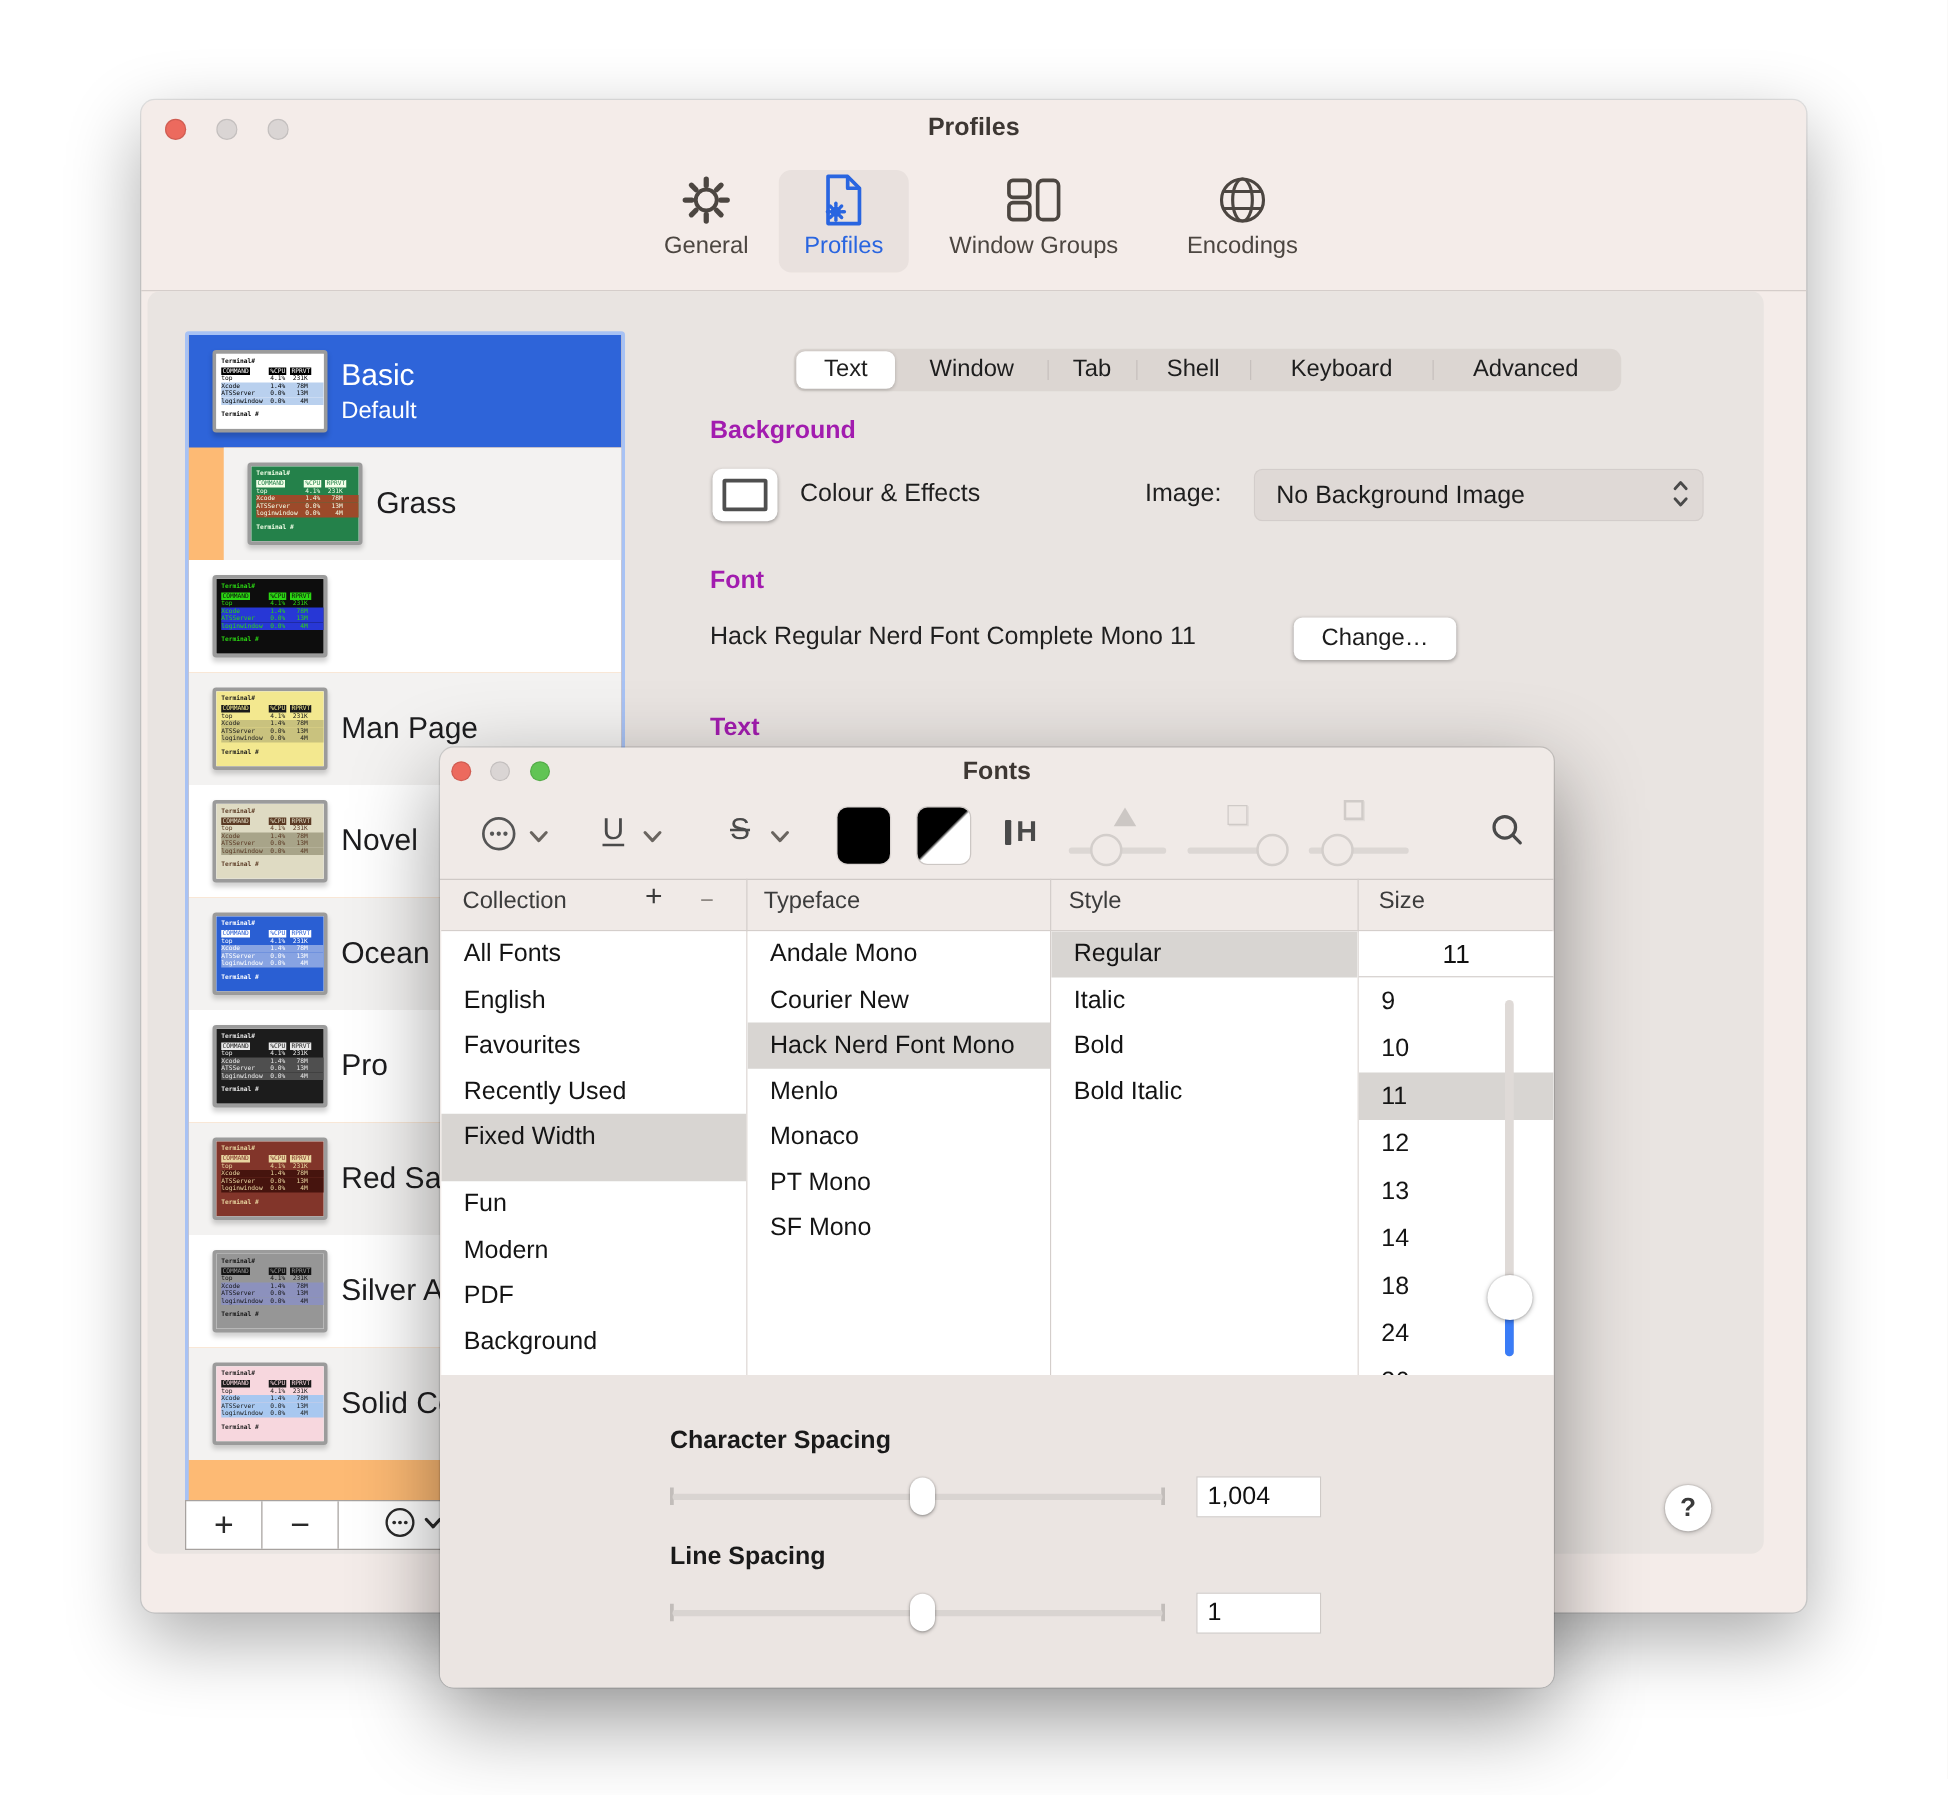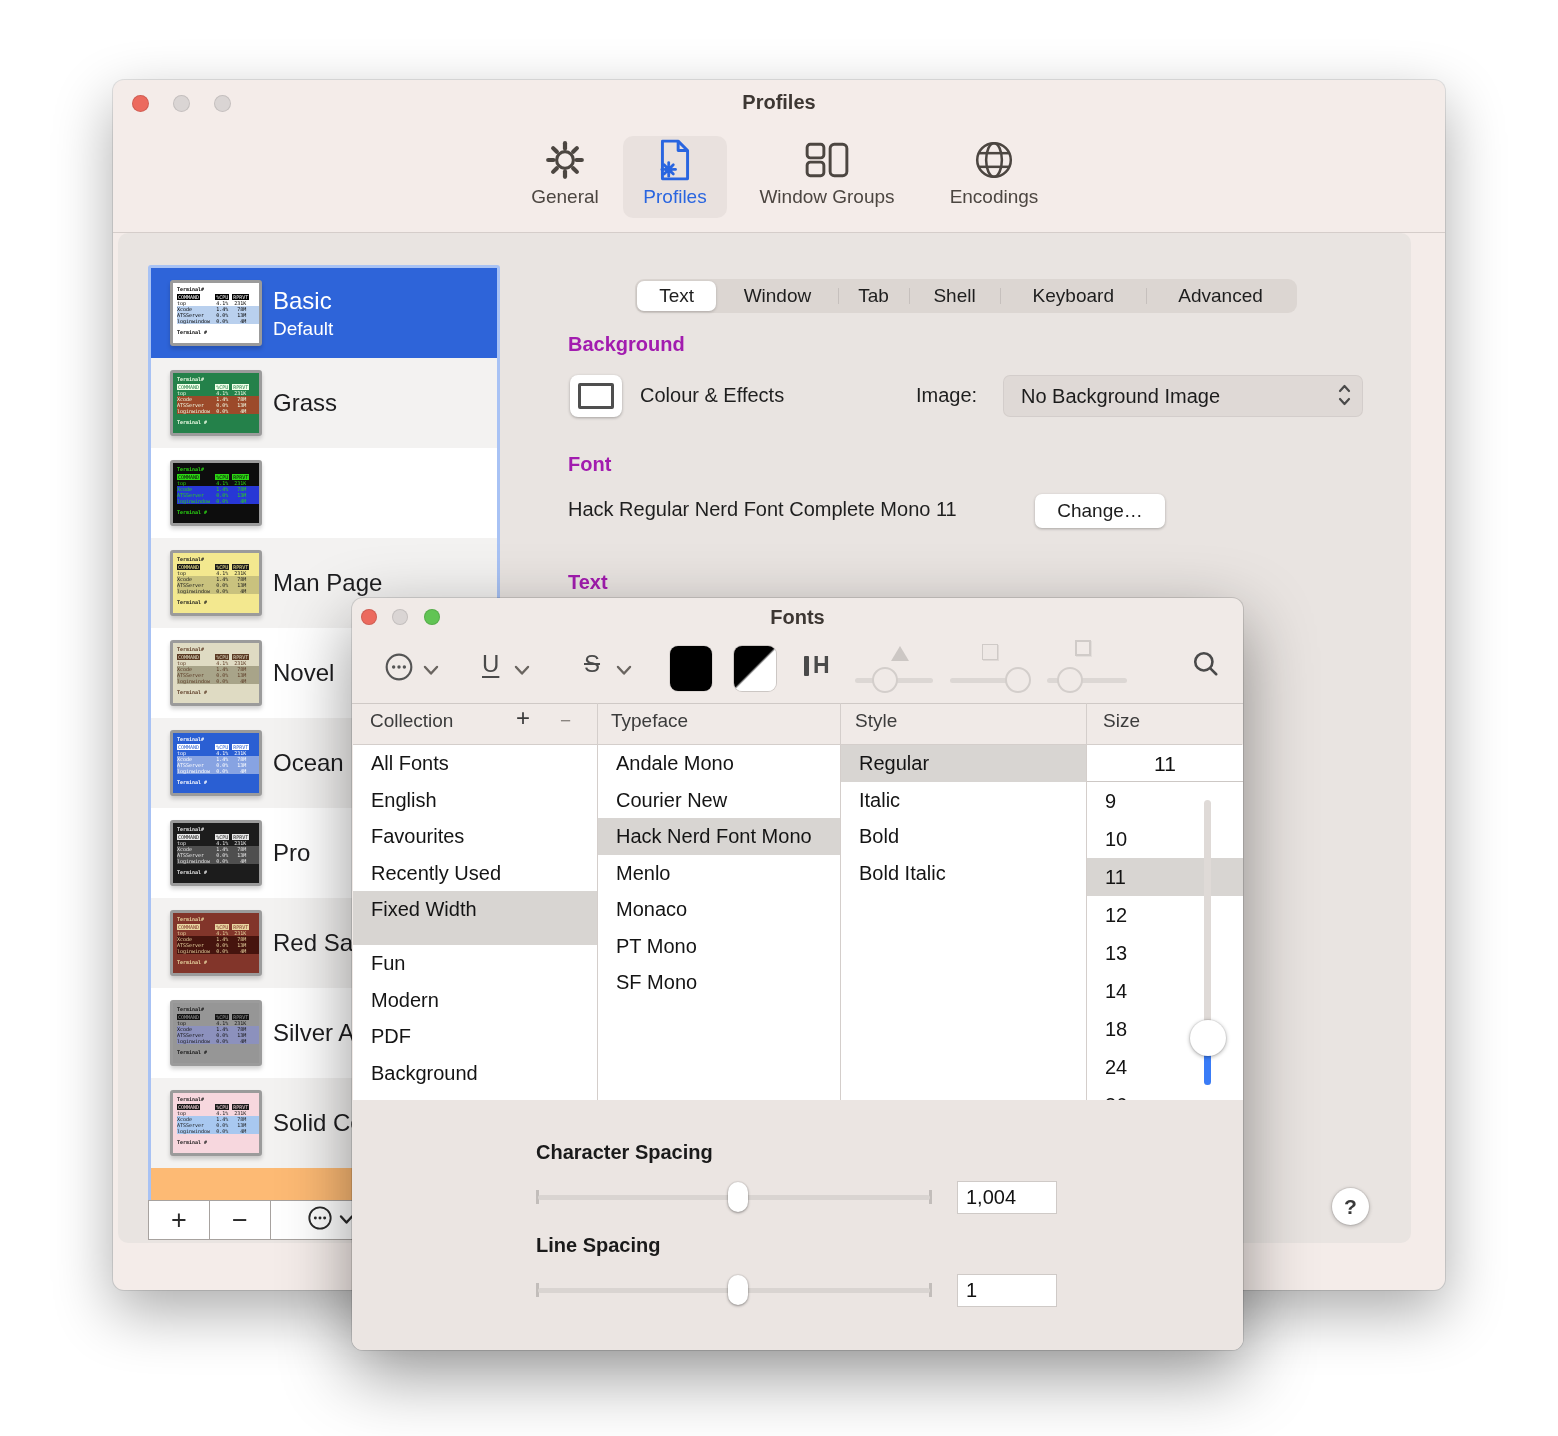--- a/index.html
+++ b/index.html
@@ -210,21 +210,21 @@
     <div id="profile-rows">
         <div class="prow psel" style="top: 0px;">
           <div class="thumb">
             <div class="tinner" style="background: rgb(255, 255, 255); color: rgb(0, 0, 0);"><div class="tl-line tl-title">Terminal#</div><div class="tl-line"><span class="inv" style="background: rgb(0, 0, 0); color: rgb(255, 255, 255);">COMMAND</span>     <span class="inv" style="background: rgb(0, 0, 0); color: rgb(255, 255, 255);">%CPU</span> <span class="inv" style="background: rgb(0, 0, 0); color: rgb(255, 255, 255);">RPRVT</span></div><div class="tl-line">top          4.1%  231K</div><div class="tl-line" style="background: rgb(185, 208, 238);">Xcode        1.4%   78M</div><div class="tl-line" style="background: rgb(185, 208, 238);">ATSServer    0.0%   13M</div><div class="tl-line" style="background: rgb(185, 208, 238);">loginwindow  0.0%    4M</div><div class="tl-line tl-footer">Terminal #</div></div>
           </div>
           <div class="plabel">
             <div class="pname">Basic</div>
             <div class="psub">Default</div>
           </div>
         </div>
-        <div class="prow palt" style="top: 90px;">
+        <div class="prow palt" style="top: 90px; margin-left: 28px;">
           <div class="thumb">
             <div class="tinner" style="background: rgb(36, 129, 74); color: rgb(242, 255, 232);"><div class="tl-line tl-title">Terminal#</div><div class="tl-line"><span class="inv" style="background: rgb(242, 255, 232); color: rgb(36, 129, 74);">COMMAND</span>     <span class="inv" style="background: rgb(242, 255, 232); color: rgb(36, 129, 74);">%CPU</span> <span class="inv" style="background: rgb(242, 255, 232); color: rgb(36, 129, 74);">RPRVT</span></div><div class="tl-line">top          4.1%  231K</div><div class="tl-line" style="background: rgb(156, 74, 42);">Xcode        1.4%   78M</div><div class="tl-line" style="background: rgb(156, 74, 42);">ATSServer    0.0%   13M</div><div class="tl-line" style="background: rgb(156, 74, 42);">loginwindow  0.0%    4M</div><div class="tl-line tl-footer">Terminal #</div></div>
           </div>
           <div class="plabel">
             <div class="pname">Grass</div>
           </div>
         </div>
         <div class="prow" style="top: 180px;">
           <div class="thumb">
             <div class="tinner" style="background: rgb(13, 13, 13); color: rgb(43, 214, 19);"><div class="tl-line tl-title">Terminal#</div><div class="tl-line"><span class="inv" style="background: rgb(43, 214, 19); color: rgb(13, 13, 13);">COMMAND</span>     <span class="inv" style="background: rgb(43, 214, 19); color: rgb(13, 13, 13);">%CPU</span> <span class="inv" style="background: rgb(43, 214, 19); color: rgb(13, 13, 13);">RPRVT</span></div><div class="tl-line">top          4.1%  231K</div><div class="tl-line" style="background: rgb(39, 55, 214);">Xcode        1.4%   78M</div><div class="tl-line" style="background: rgb(39, 55, 214);">ATSServer    0.0%   13M</div><div class="tl-line" style="background: rgb(39, 55, 214);">loginwindow  0.0%    4M</div><div class="tl-line tl-footer">Terminal #</div></div>

